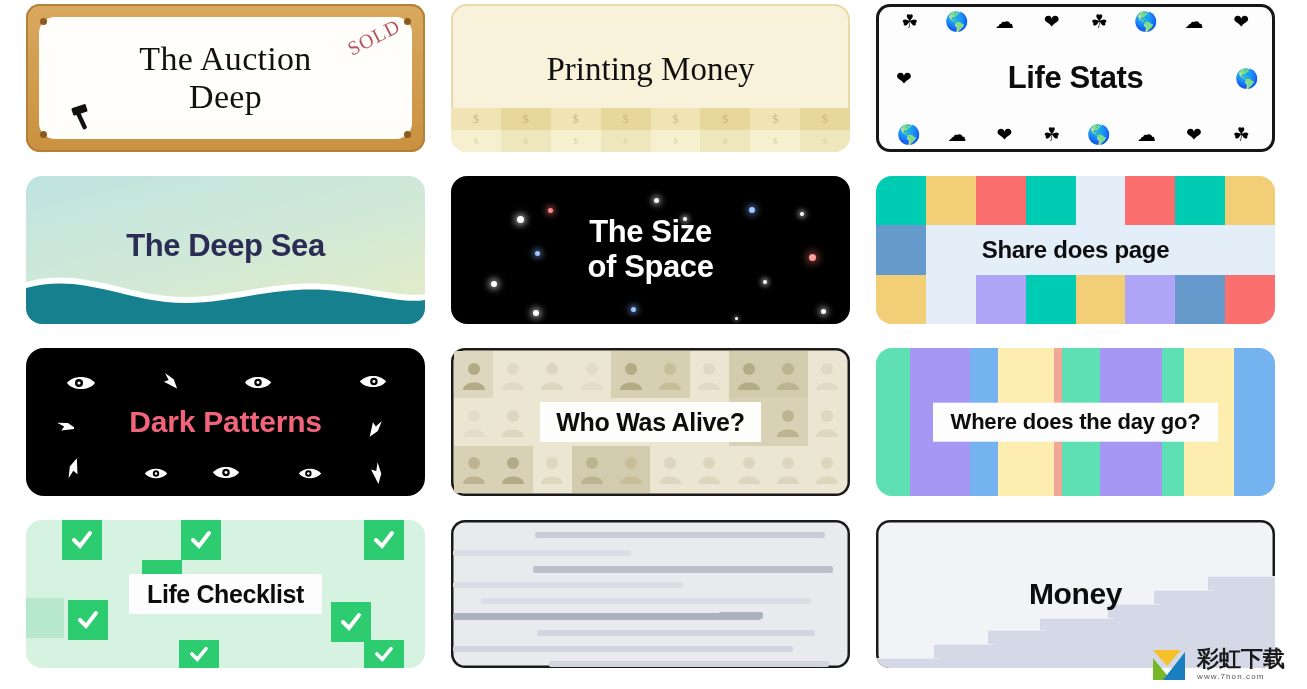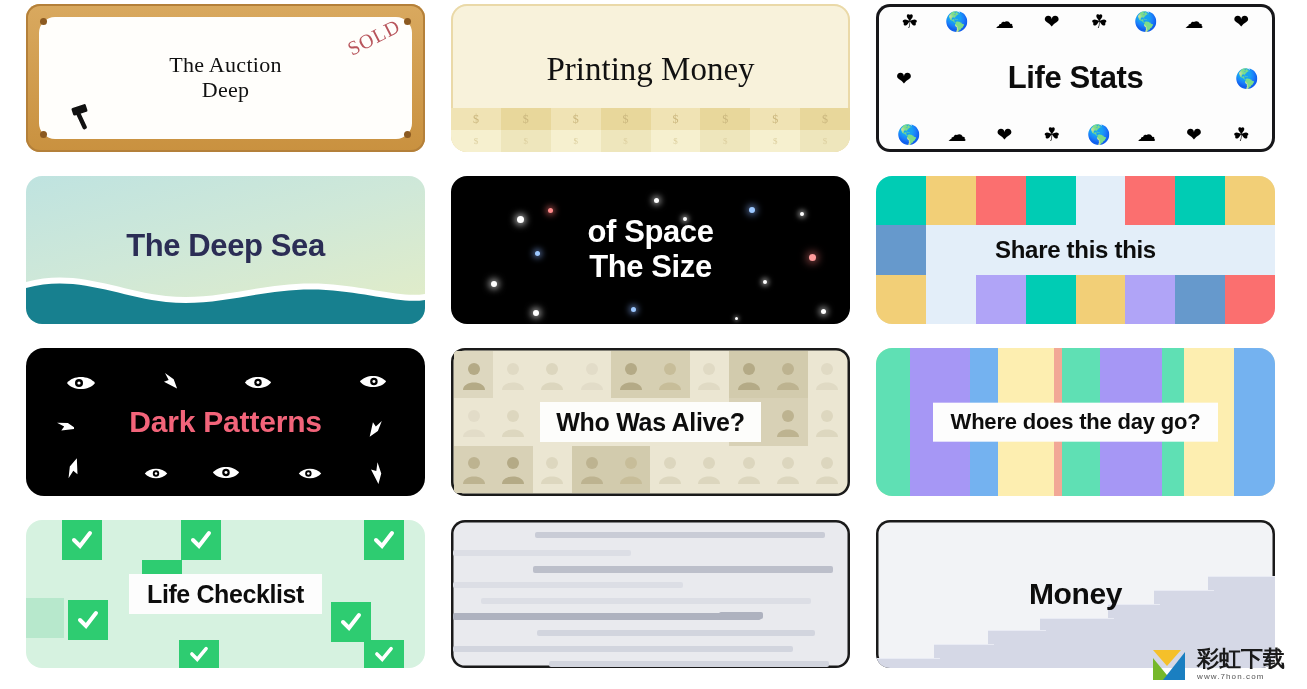--- a/index.html
+++ b/index.html
@@ -56,21 +56,21 @@
     background: #8c5a20;
     z-index: 30;
   }
   .auction-frame-dot.tl { left: 14px; top: 14px; }
   .auction-frame-dot.tr { right: 14px; top: 14px; }
   .auction-frame-dot.bl { left: 14px; bottom: 14px; }
   .auction-frame-dot.br { right: 14px; bottom: 14px; }
   .auction .card-title {
     font-family: "Liberation Serif", serif;
     font-weight: normal;
-    font-size: 22px;
+    font-size: 34px;
     color: #111111;
     letter-spacing: 0.3px;
   }
   .sold-stamp {
     position: absolute;
     right: 23px; top: 22px;
     font-family: "Liberation Serif", serif;
     font-size: 20px;
     font-weight: normal;
     letter-spacing: 1px;
@@ -476,22 +476,22 @@
       <div class="star" style="left:84px;top:75px;width:5px;height:5px;background:#9cc8ff;box-shadow:0 0 6px 2px rgba(140,180,255,.6);"></div>
       <div class="star" style="left:358px;top:78px;width:7px;height:7px;background:#ff9c9c;box-shadow:0 0 8px 2px rgba(255,130,130,.6);"></div>
       <div class="star" style="left:40px;top:105px;width:6px;height:6px;background:#ffffff;box-shadow:0 0 7px 2px rgba(255,255,255,.7);"></div>
       <div class="star" style="left:312px;top:104px;width:4px;height:4px;background:#ffffff;box-shadow:0 0 5px 2px rgba(255,255,255,.5);"></div>
       <div class="star" style="left:82px;top:134px;width:6px;height:6px;background:#ffffff;box-shadow:0 0 7px 2px rgba(255,255,255,.7);"></div>
       <div class="star" style="left:180px;top:131px;width:5px;height:5px;background:#9cc8ff;box-shadow:0 0 6px 2px rgba(140,180,255,.6);"></div>
       <div class="star" style="left:284px;top:141px;width:3px;height:3px;background:#ffffff;box-shadow:0 0 4px 1px rgba(255,255,255,.5);"></div>
       <div class="star" style="left:370px;top:133px;width:5px;height:5px;background:#ffffff;box-shadow:0 0 6px 2px rgba(255,255,255,.6);"></div>
     </div>
     <div class="card-title">
+      <div>The Size</div>
       <div>of Space</div>
-      <div>The Size</div>
     </div>
   </div>
 
   <div class="card share">
     <div class="share-blocks">
       <div class="share-row">
         <div class="share-cell" style="background:#00ccb4"></div>
         <div class="share-cell" style="background:#f2cf77"></div>
         <div class="share-cell" style="background:#fb6f6f"></div>
         <div class="share-cell" style="background:#00ccb4"></div>
@@ -515,21 +515,21 @@
         <div class="share-cell" style="background:#e3eef9"></div>
         <div class="share-cell" style="background:#b0a4f7"></div>
         <div class="share-cell" style="background:#00ccb4"></div>
         <div class="share-cell" style="background:#f2cf77"></div>
         <div class="share-cell" style="background:#b0a4f7"></div>
         <div class="share-cell" style="background:#6699cc"></div>
         <div class="share-cell" style="background:#fb6f6f"></div>
       </div>
     </div>
     <div class="card-title">
-      <div>Share this this</div>
+      <div>Share does page</div>
     </div>
   </div>
 
   <div class="card dark">
     <div class="dark-icons">
       <svg class="dark-icon" style="left:40px;top:26px;" width="30" height="18" viewBox="0 0 30 18">
         <path d="M1,9 C7,1 23,1 29,9 C23,17 7,17 1,9 Z" fill="#fff"></path>
           <circle cx="13" cy="9" r="4" fill="#000"></circle>
           <circle cx="13" cy="9" r="1.6" fill="#fff"></circle>
       </svg>

